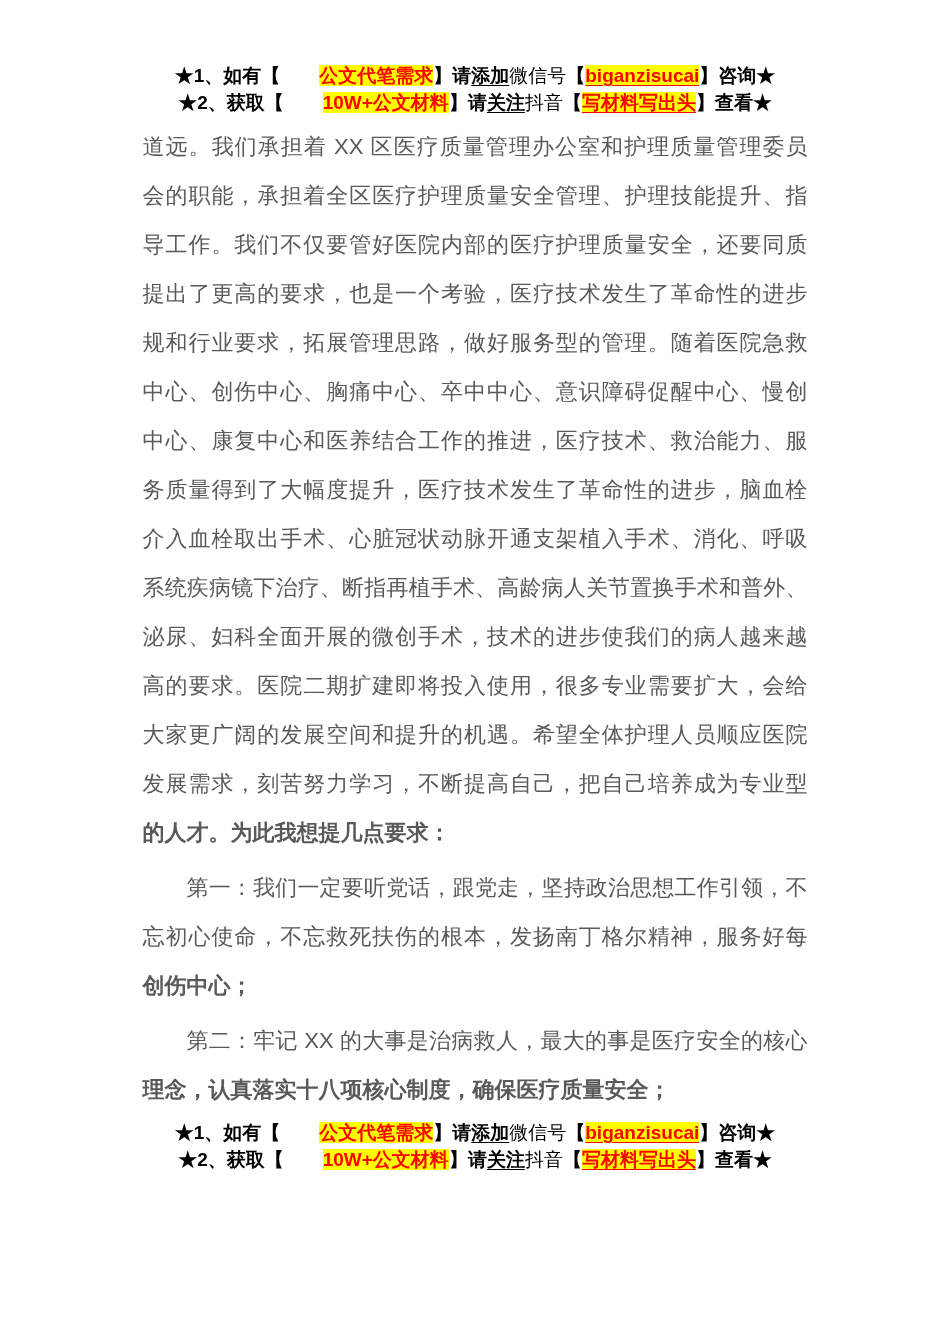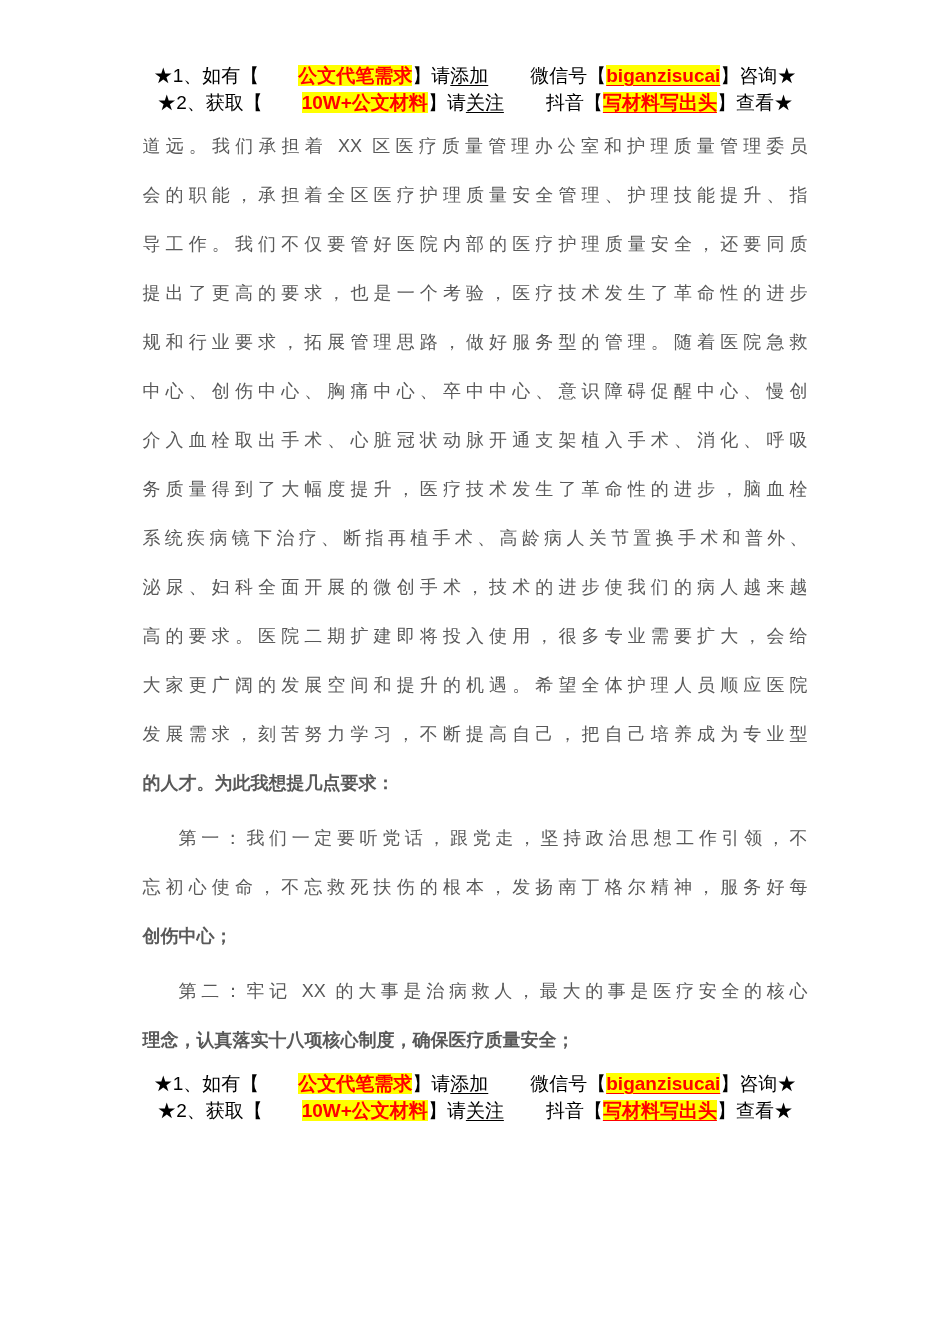--- a/index.html
+++ b/index.html
@@ -22,24 +22,24 @@
     text-align: center;
     font-weight: 700;
     font-size: 19px;
     line-height: 27px;
     color: var(--banner-text, #000000);
   }
   .banner-top { padding-top: 62px; }
   .banner-bottom { margin-top: 5px; }
   .banner-line { white-space: nowrap; }
   .seg { display: inline; }
-  .seg-bold { font-weight: 400; }
-  .seg-normal { font-weight: 400; padding-left: 42px; }
+  .seg-bold { font-weight: 700; }
+  .seg-normal { font-weight: 400; }
   .seg-bold-underline {
-    font-weight: 400;
+    font-weight: 700;
     text-decoration: underline;
     text-underline-offset: 3px;
     margin-top: 40px;
   }
   .seg-red-highlight {
     font-weight: 700;
     color: var(--accent-red, #ff0000);
     background: var(--highlight, #ffff00);
     margin-left: 39px;
   }
@@ -48,21 +48,21 @@
     color: var(--accent-red, #ff0000);
     background: var(--highlight, #ffff00);
     text-decoration: underline;
     text-underline-offset: 3px;
   }
 
   
   .doc-body {
     width: 665px;
     margin: 6px auto 0 auto;
-    font-size: 18px;
+    font-size: 22px;
     line-height: 49px;
     color: var(--body-text, #595959);
     font-weight: 400;
   }
   .paragraph + .paragraph { margin-top: 6px; }
   .line {
     text-align: justify;
     text-align-last: justify;
     white-space: nowrap;
   }
@@ -78,22 +78,23 @@
       <div class="banner-line"><span class="seg seg-bold">★2、获取【</span><span class="seg seg-red-highlight">10W+公文材料</span><span class="seg seg-bold">】请</span><span class="seg seg-bold-underline">关注</span><span class="seg seg-normal">抖音</span><span class="seg seg-bold">【</span><span class="seg seg-red-highlight-underline">写材料写出头</span><span class="seg seg-bold">】查看★</span></div>
     </div>
   <div class="doc-body">
       <div class="paragraph">
         <div class="line">道远。我们承担着 XX 区医疗质量管理办公室和护理质量管理委员</div>
         <div class="line">会的职能，承担着全区医疗护理质量安全管理、护理技能提升、指</div>
         <div class="line">导工作。我们不仅要管好医院内部的医疗护理质量安全，还要同质</div>
         <div class="line">提出了更高的要求，也是一个考验，医疗技术发生了革命性的进步</div>
         <div class="line">规和行业要求，拓展管理思路，做好服务型的管理。随着医院急救</div>
         <div class="line">中心、创伤中心、胸痛中心、卒中中心、意识障碍促醒中心、慢创</div>
+        <div class="line">中心、康复中心和医养结合工作的推进，医疗技术、救治能力、服</div>
+        <div class="line">务质量得到了大幅度提升，医疗技术发生了革命性的进步，脑血栓</div>
         <div class="line">介入血栓取出手术、心脏冠状动脉开通支架植入手术、消化、呼吸</div>
-        <div class="line">务质量得到了大幅度提升，医疗技术发生了革命性的进步，脑血栓</div>
         <div class="line">系统疾病镜下治疗、断指再植手术、高龄病人关节置换手术和普外、</div>
         <div class="line">泌尿、妇科全面开展的微创手术，技术的进步使我们的病人越来越</div>
         <div class="line">高的要求。医院二期扩建即将投入使用，很多专业需要扩大，会给</div>
         <div class="line">大家更广阔的发展空间和提升的机遇。希望全体护理人员顺应医院</div>
         <div class="line">发展需求，刻苦努力学习，不断提高自己，把自己培养成为专业型</div>
         <div class="line para-last">的人才。为此我想提几点要求：</div>
       </div>
       <div class="paragraph">
         <div class="line indent">第一：我们一定要听党话，跟党走，坚持政治思想工作引领，不</div>
         <div class="line">忘初心使命，不忘救死扶伤的根本，发扬南丁格尔精神，服务好每</div>

